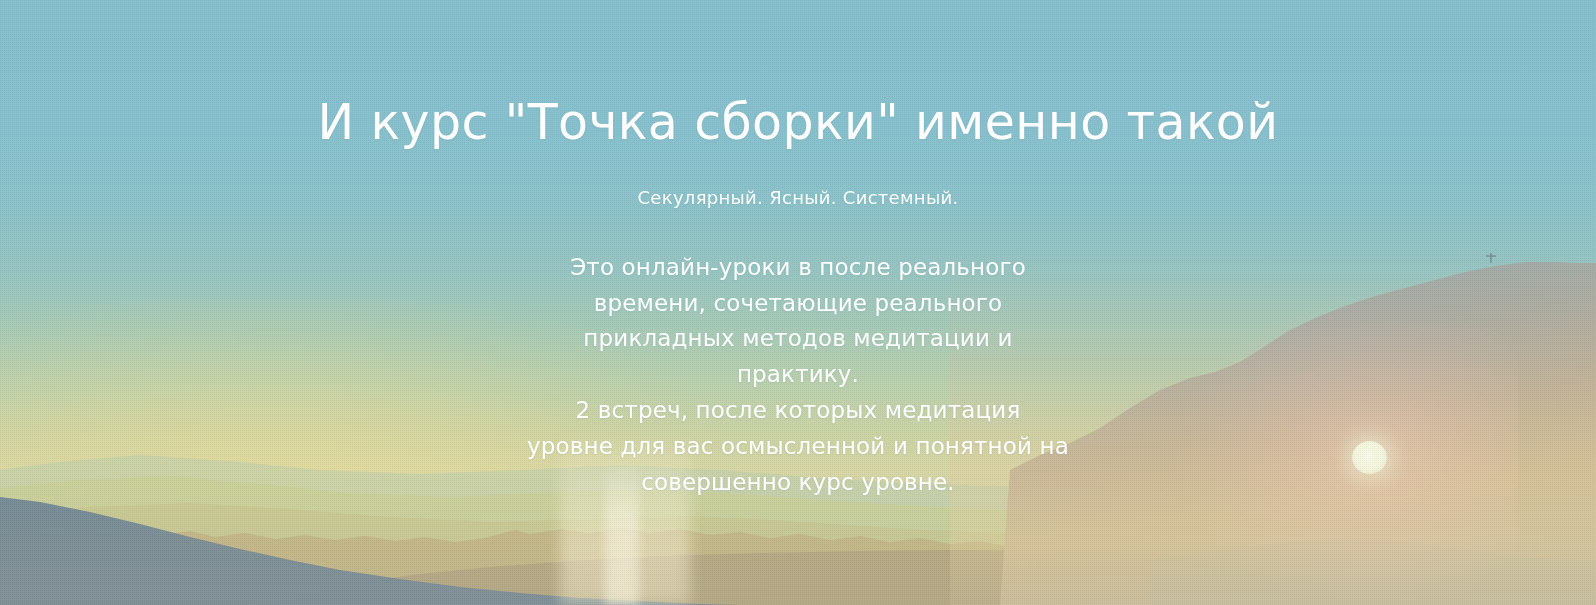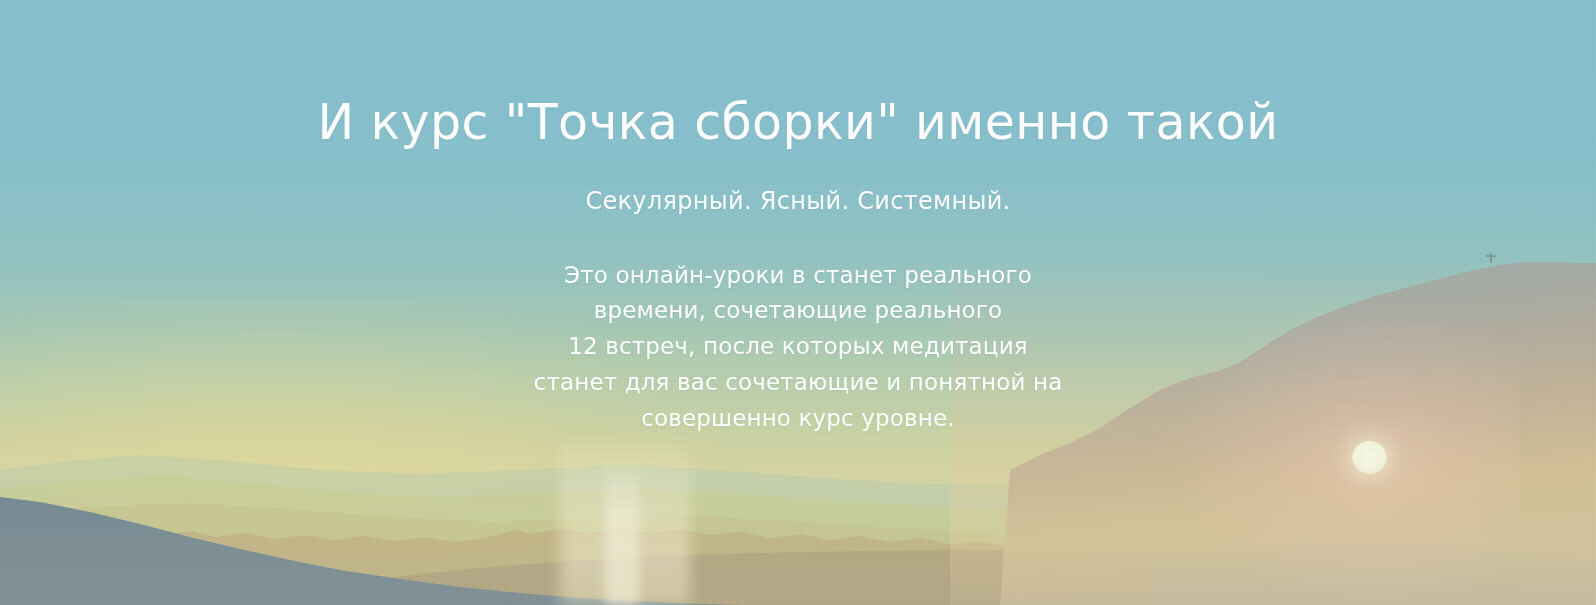--- a/index.html
+++ b/index.html
@@ -137,21 +137,21 @@
     margin-top:97px;
     font-family:"DejaVu Sans", sans-serif;
     font-size:49px; font-weight:400;
     letter-spacing:0.4px; line-height:1.05;
     color:#fdfdfd;
     text-shadow:0 1px 2px rgba(110,140,150,0.16);
     white-space:nowrap;
   }
   .subtitle {
     margin-top:38px;
-    font-size:24px; font-weight:400;
+    font-size:18px; font-weight:400;
     letter-spacing:0.3px; line-height:1.3;
     color:#fbfdfd;
     text-shadow:0 1px 2px rgba(110,140,150,0.14);
   }
   .body-copy {
     margin-top:40px;
     font-size:23px; font-weight:400;
     line-height:35.8px; letter-spacing:0.15px;
     color:#fdfeff;
     text-shadow:0 1px 2px rgba(110,140,150,0.14);
@@ -232,21 +232,23 @@
   <div class="haze-bottom"></div>
   <div class="grain"></div>
 
   <div class="content">
 
     <h1 class="headline">И курс "Точка сборки" именно такой</h1>
 
     <p class="subtitle">Секулярный. Ясный. Системный.</p>
 
     <div class="body-copy">
-      <span class="ln">Это онлайн-уроки в станет реального</span>
+      <span class="ln">Это онлайн-уроки в после реального</span>
       <span class="ln">времени, сочетающие реального</span>
-      <span class="ln">12 встреч, после которых медитация</span>
-      <span class="ln">станет для вас сочетающие и понятной на</span>
+      <span class="ln">прикладных методов медитации и</span>
+      <span class="ln">практику.</span>
+      <span class="ln">2 встреч, после которых медитация</span>
+      <span class="ln">уровне для вас осмысленной и понятной на</span>
       <span class="ln">совершенно курс уровне.</span>
     </div>
 
   </div>
 </div>
 
 </body></html>

